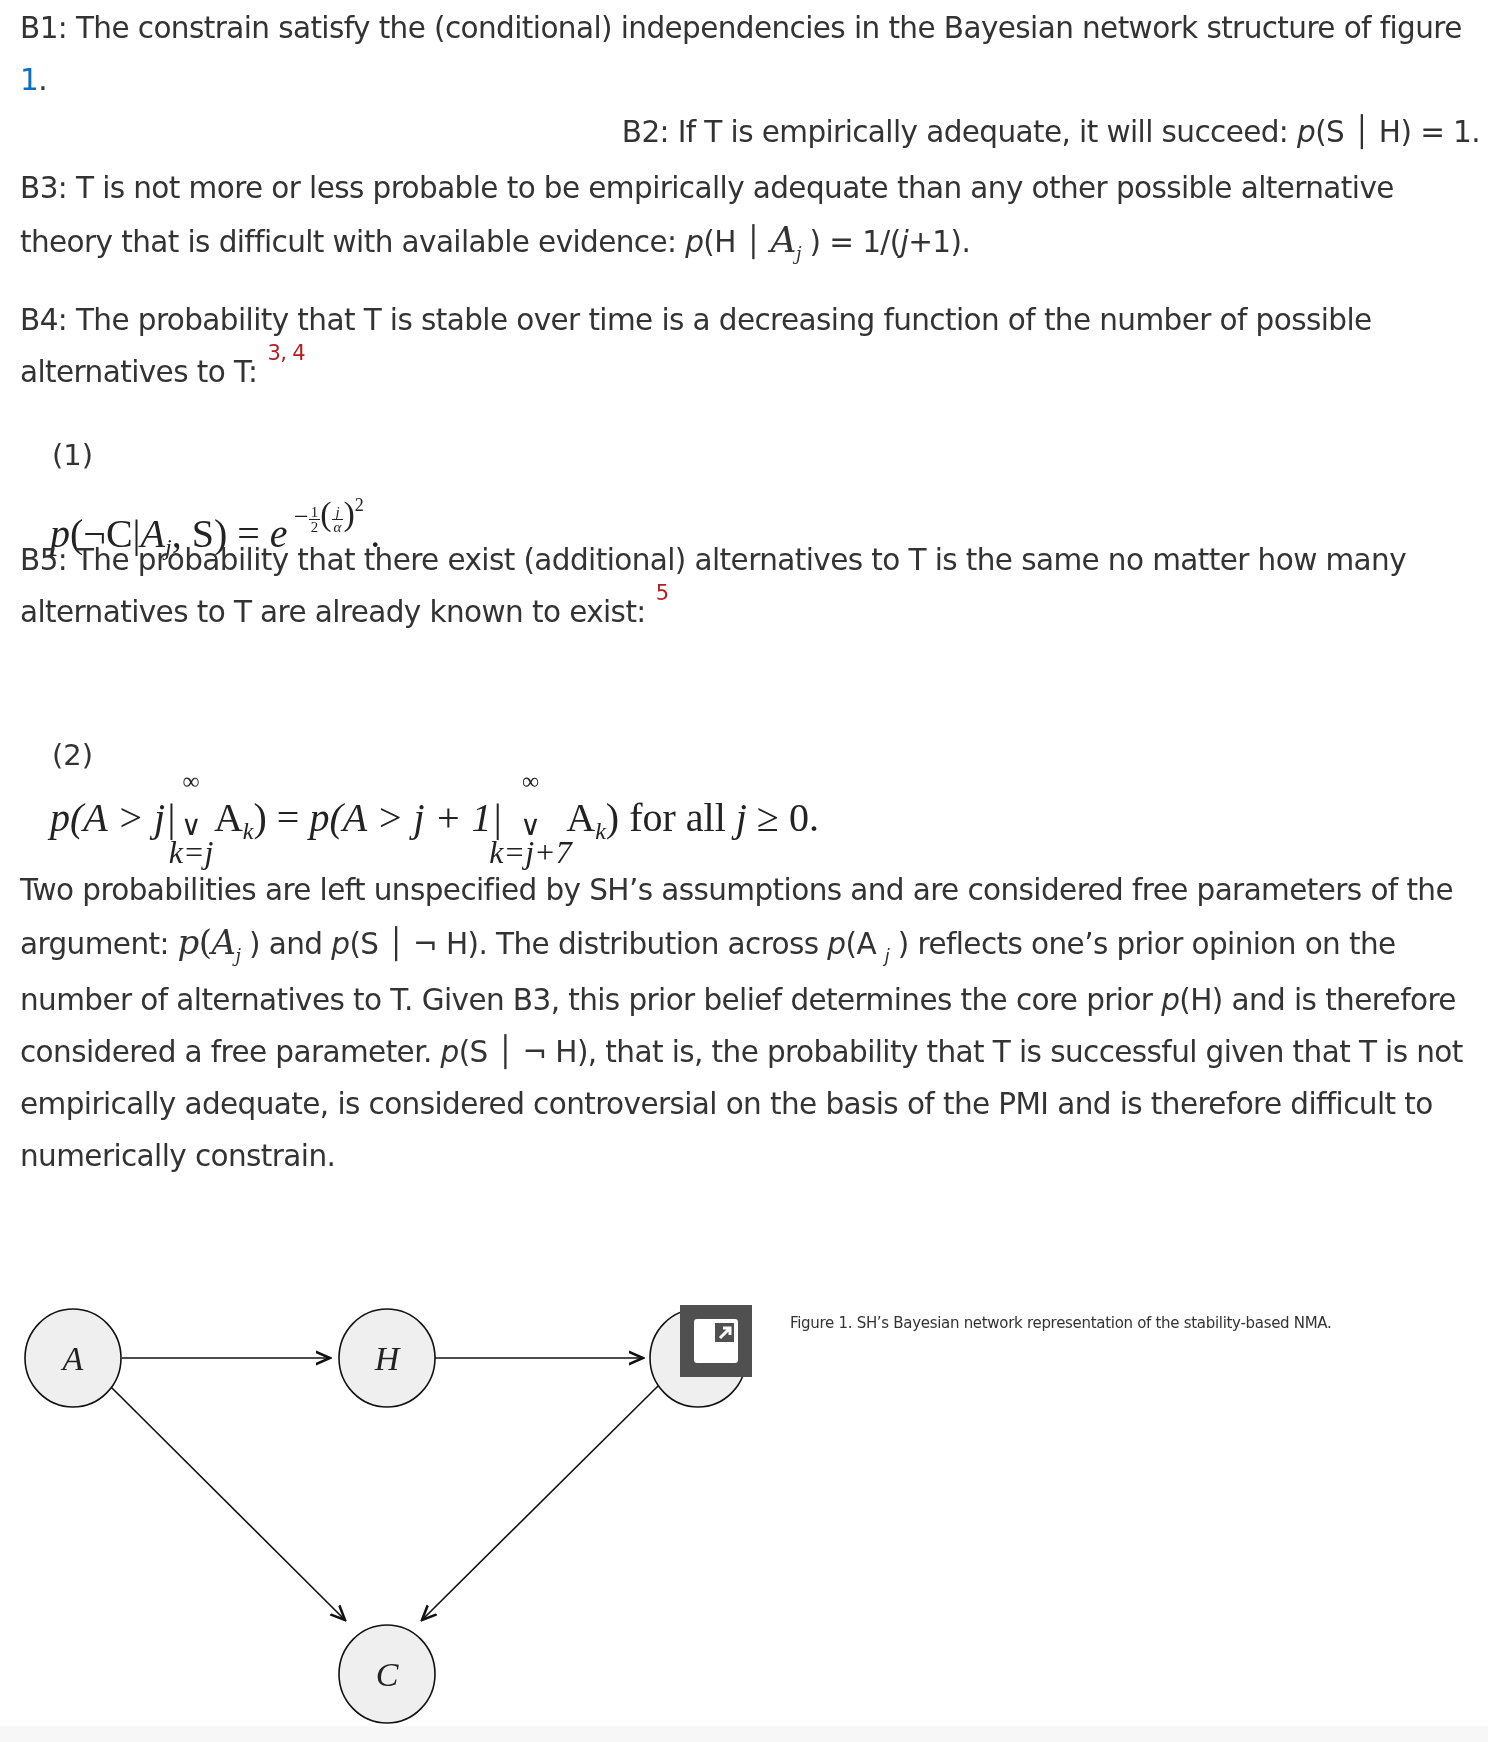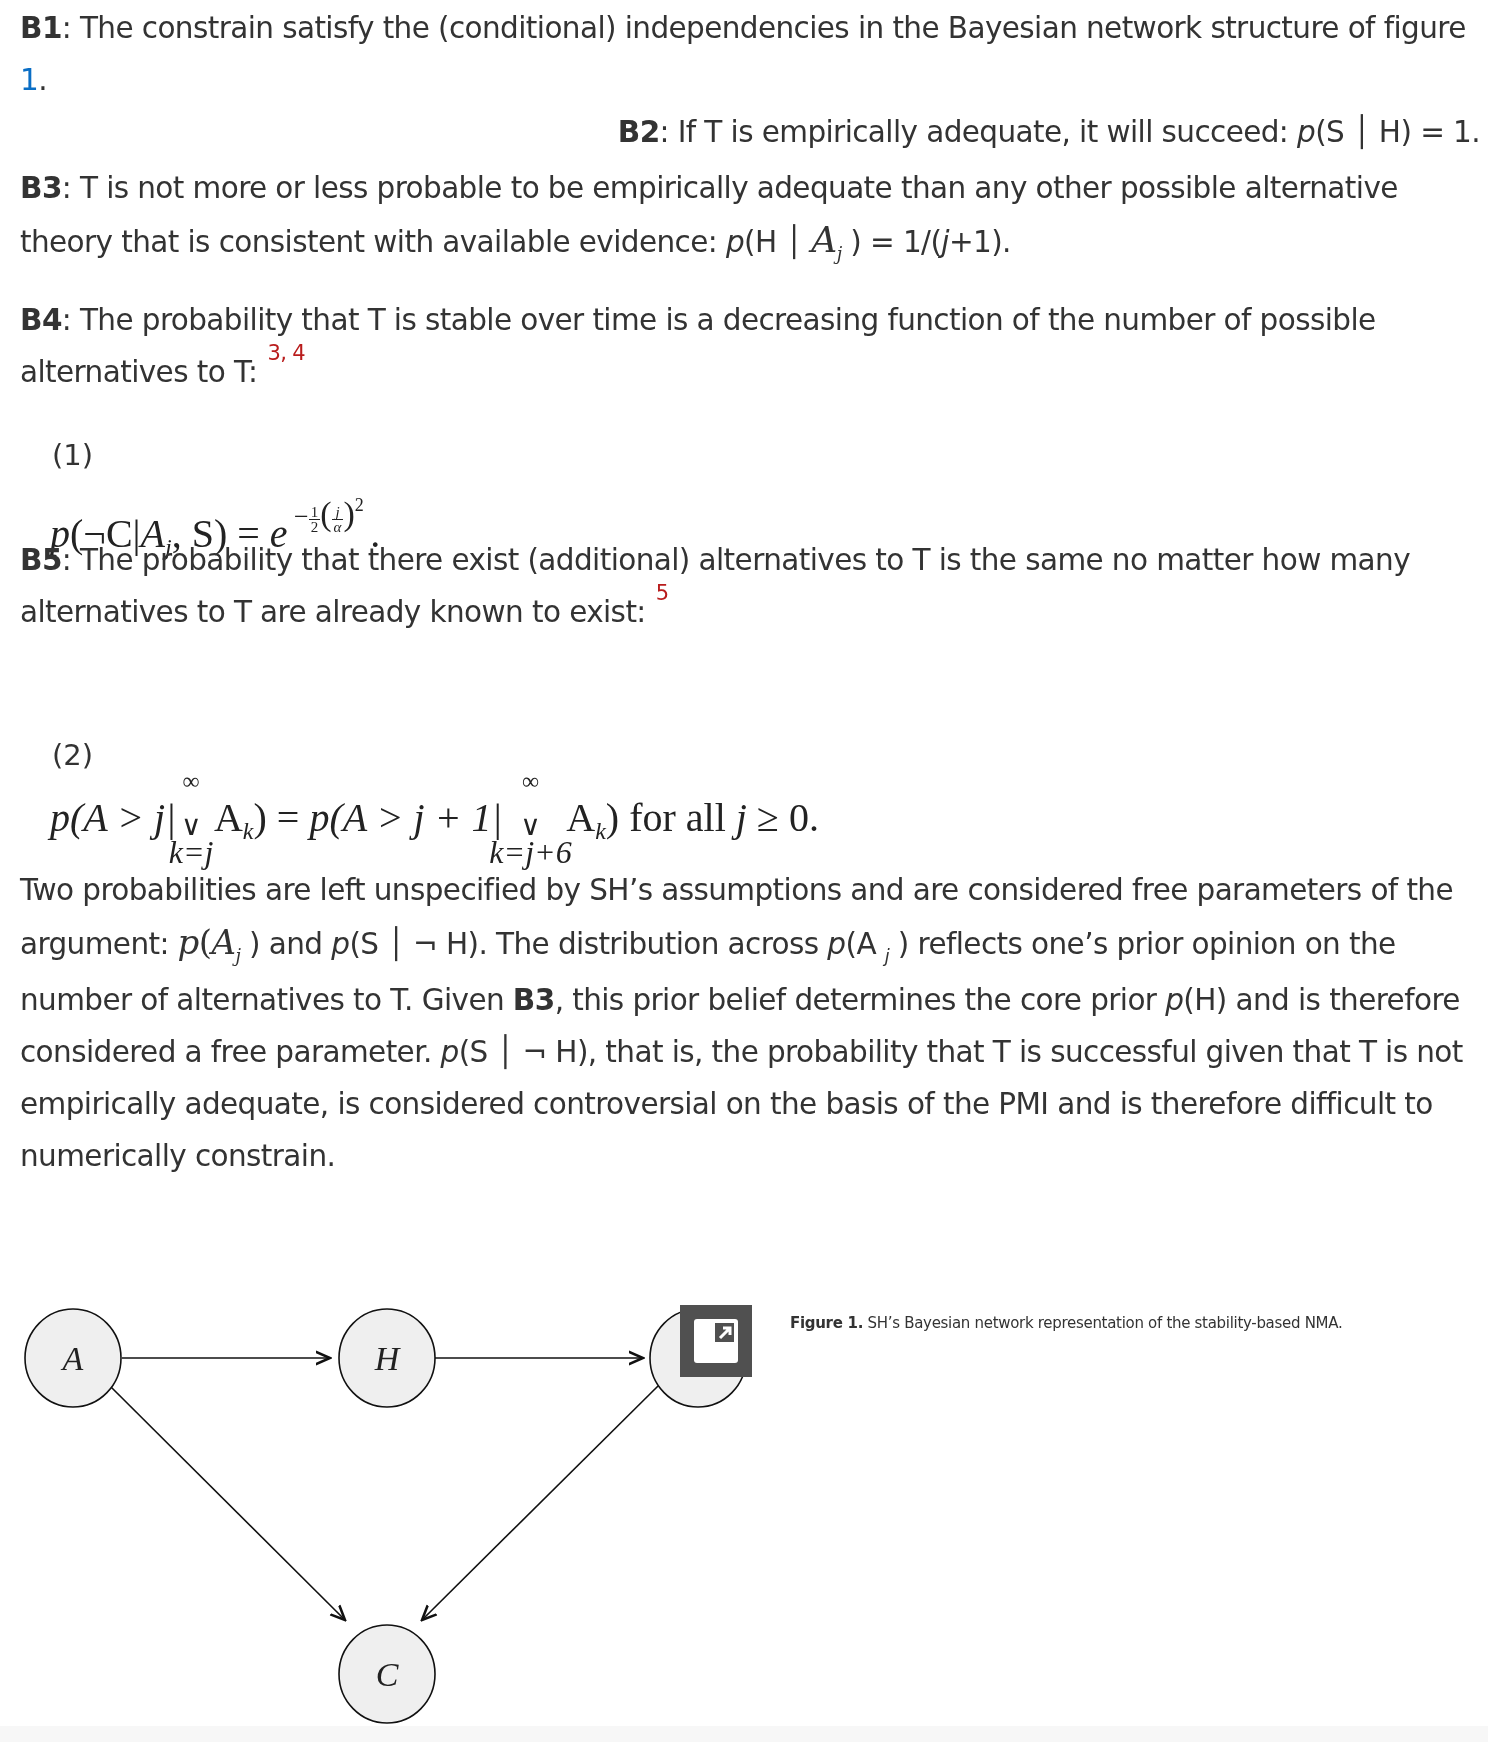--- a/index.html
+++ b/index.html
@@ -6,21 +6,21 @@
   body {
     width: 1488px; height: 1742px; overflow: hidden; position: relative;
     font-family: "DejaVu Sans", "Liberation Sans", sans-serif;
     color: #333333;
   }
   .p {
     position: absolute; left: 20px; width: 1460px;
     font-size: 29.5px; line-height: 52px; letter-spacing: -0.6px;
     margin: 0;
   }
-  .b { font-weight: bold; }
+  .b { font-weight: normal; }
   .i { font-style: italic; }
   .link { color: #0a6ec5; text-decoration: none; cursor: pointer; }
   .sup { position: relative; top: -22px; font-size: 21px; color: #b91c1c; margin-left: 10px; }
   .math { font-family: "DejaVu Serif", "Liberation Serif", serif; font-style: italic; }
   .sub { font-size: 0.6em; position: relative; top: 8px; }
   .eqnum { position: absolute; left: 52px; font-size: 29px; }
   .eq {
     position: absolute; left: 50px;
     font-family: "Liberation Serif", "DejaVu Serif", serif; font-size: 40px; color: #222;
     white-space: nowrap;
@@ -46,42 +46,42 @@
 
 <p class="p" style="top:2px;">
   <span class="b">B1</span><span>: The constrain satisfy the (conditional) independencies in the Bayesian network structure of figure </span><a class="link">1</a><span>.</span>
 </p>
 
 <p class="p" style="top:106px;text-align:right;">
   <span class="b">B2</span><span>: If T is empirically adequate, it will succeed: </span><span class="i">p</span><span>(S │ H) = 1.</span>
 </p>
 
 <p class="p" style="top:162px;">
-  <span class="b">B3</span><span>: T is not more or less probable to be empirically adequate than any other possible alternative theory that is consistent with available evidence: </span><span class="i">p</span><span>(H │ </span><span class="math" style="font-size:36px;">A</span><span class="math sub">j</span><span> ) = 1/(</span><span class="i">j</span><span>+1).</span>
+  <span class="b">B3</span><span>: T is not more or less probable to be empirically adequate than any other possible alternative theory that is difficult with available evidence: </span><span class="i">p</span><span>(H │ </span><span class="math" style="font-size:36px;">A</span><span class="math sub">j</span><span> ) = 1/(</span><span class="i">j</span><span>+1).</span>
 </p>
 
 <p class="p" style="top:294px;">
   <span class="b">B4</span><span>: The probability that T is stable over time is a decreasing function of the number of possible alternatives to T:</span><a class="sup link">3, 4</a>
 </p>
 
 <div class="eqnum" style="top:438px;">(1)</div>
 <div class="eq" style="top:510px;">
   <span class="it">p</span><span>(¬C|</span><span class="it">A</span><span class="it" style="font-size:24px;position:relative;top:8px;">j</span><span>, S) = </span><span class="it">e</span><span style="position:relative;top:-22px;font-size:26px;">
     <span>−</span><span class="frac"><span class="num">1</span><span class="den">2</span></span><span style="font-size:34px;">(</span><span class="frac"><span class="num it">j</span><span class="den it">α</span></span><span style="font-size:34px;">)</span><span style="position:relative;top:-14px;font-size:18px;">2</span>
   </span><span>.</span>
 </div>
 
 <p class="p" style="top:534px;">
   <span class="b">B5</span><span>: The probability that there exist (additional) alternatives to T is the same no matter how many alternatives to T are already known to exist:</span><a class="sup link">5</a>
 </p>
 
 <div class="eqnum" style="top:738px;">(2)</div>
 <div class="eq" style="top:794px;">
   <span class="it">p</span><span class="it">(A &gt; j|</span><span class="bigop" style="width:30px;"><span class="top">∞</span><span class="v">∨</span><span class="bot">k=j</span></span>
-  <span>A</span><span class="it" style="font-size:24px;position:relative;top:8px;">k</span><span>) = </span><span class="it">p</span><span class="it">(A &gt; j + 1|</span><span class="bigop" style="width:56px;"><span class="top">∞</span><span class="v">∨</span><span class="bot">k=j+6</span></span>
+  <span>A</span><span class="it" style="font-size:24px;position:relative;top:8px;">k</span><span>) = </span><span class="it">p</span><span class="it">(A &gt; j + 1|</span><span class="bigop" style="width:56px;"><span class="top">∞</span><span class="v">∨</span><span class="bot">k=j+7</span></span>
   <span>A</span><span class="it" style="font-size:24px;position:relative;top:8px;">k</span><span>) for all </span><span class="it">j</span><span> ≥ 0.</span>
 </div>
 
 <p class="p" style="top:864px;">
   <span>Two probabilities are left unspecified by SH’s assumptions and are considered free parameters of the argument: </span><span class="math" style="font-size:34px;">p</span><span class="math" style="font-size:34px;font-style:normal;">(</span><span class="math" style="font-size:34px;">A</span><span class="math sub">j</span><span> ) and </span><span class="i">p</span><span>(S │ ¬ H). The distribution across </span><span class="i">p</span><span>(A </span><span class="i sub">j</span><span> ) reflects one’s prior opinion on the number of alternatives to T. Given </span><span class="b">B3</span><span>, this prior belief determines the core prior </span><span class="i">p</span><span>(H) and is therefore considered a free parameter. </span><span class="i">p</span><span>(S │ ¬ H), that is, the probability that T is successful given that T is not empirically adequate, is considered controversial on the basis of the PMI and is therefore difficult to numerically constrain.</span>
 </p>
 
 <svg class="fig" viewBox="0 0 780 440">
   <defs>
     <marker id="arr" viewBox="0 0 10 10" refX="9" refY="5" markerWidth="10" markerHeight="10" orient="auto-start-reverse">

